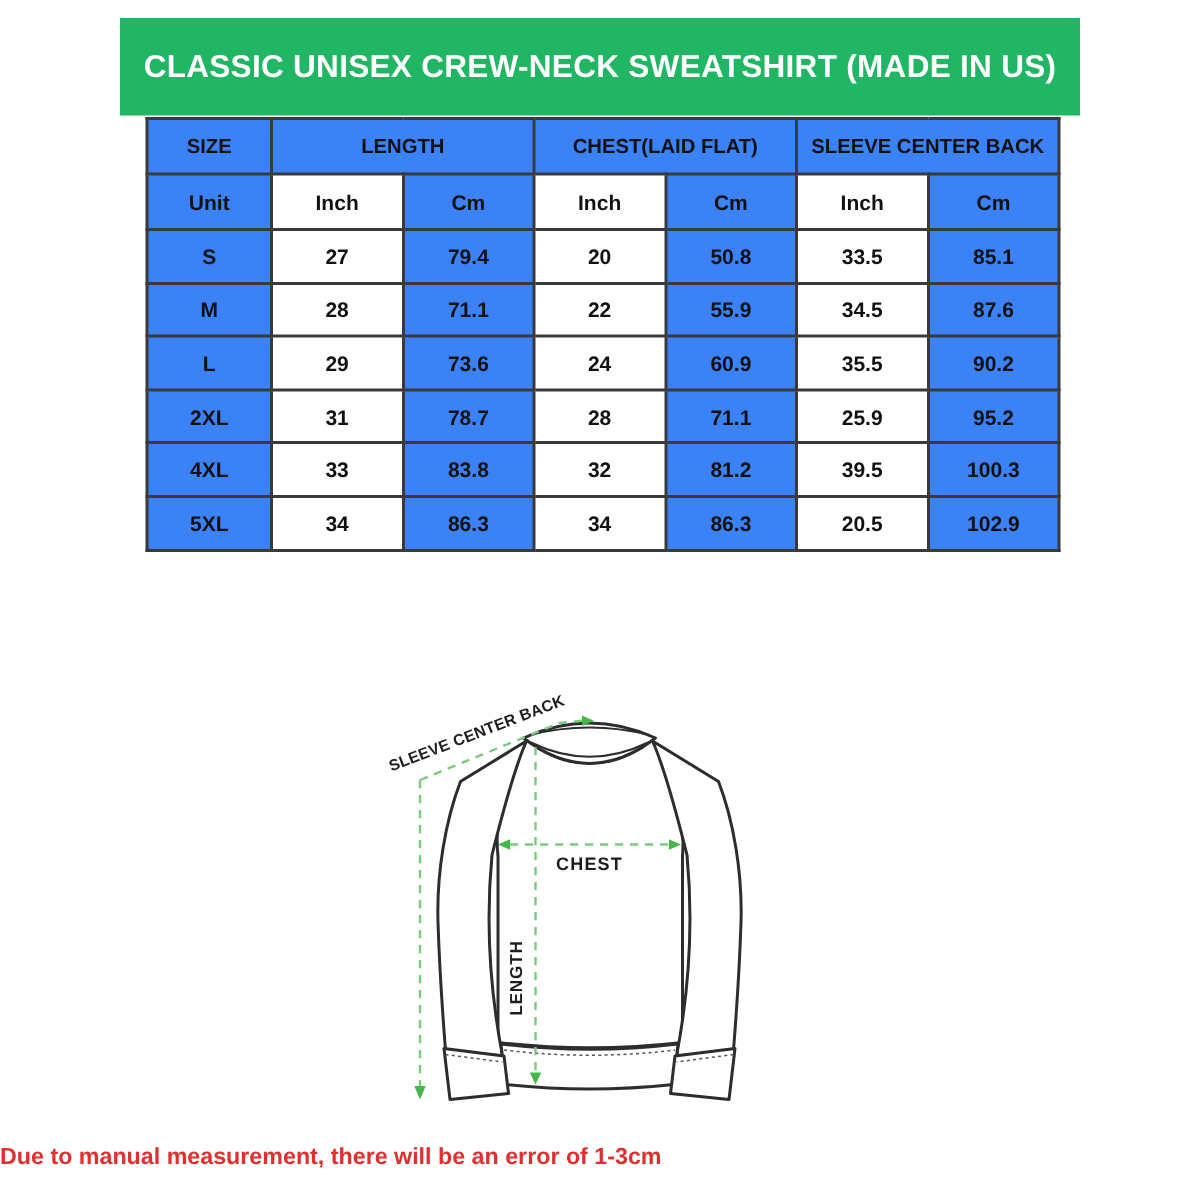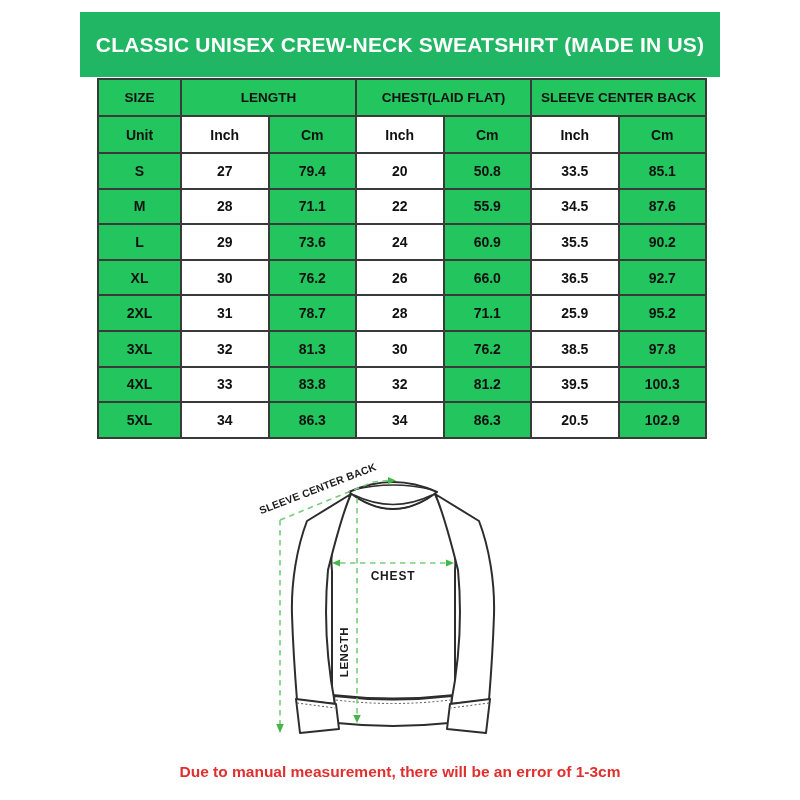--- a/index.html
+++ b/index.html
@@ -16,26 +16,26 @@
   }
   table.size-chart{
     position:absolute;left:97px;top:78px;width:608px;
     border-collapse:collapse;table-layout:fixed;
   }
   .size-chart td,.size-chart th{
     border:2px solid #3a3a3a;text-align:center;vertical-align:middle;
     font-weight:700;font-size:14px;color:#111;padding:0;background:#ffffff;
   }
   .size-chart th{font-size:13.5px;}
-  .size-chart .gray{background:#22c55e;}
+  .size-chart .gray{background:#3b82f6;}
   .size-chart tr.hdr{height:37px;}
   .size-chart tr.row{height:35.6px;}
   .diagram{position:absolute;left:255px;top:452px;width:280px;height:298px;}
   .note{
-    position:absolute;left:0;top:763px;width:800px;text-align:center;
+    position:absolute;left:0;top:763px;width:800px;
     font-size:15.5px;font-weight:700;color:#e02f2f;
   }
   .outline{fill:#ffffff;stroke:#2d2d2d;stroke-width:2;stroke-linejoin:round;stroke-linecap:round;}
   .stitch{fill:none;stroke:#555;stroke-width:1;stroke-dasharray:2,2.2;}
   .rib{fill:none;stroke:#2d2d2d;stroke-width:1.4;}
   .meas{fill:none;stroke:#79cc7d;stroke-width:1.6;stroke-dasharray:5.5,4.5;}
   .arrow{fill:#45b649;stroke:none;}
   .mlabel{fill:#1d1d1d;font-family:"Liberation Sans",sans-serif;font-weight:700;}
 </style>
 </head>
@@ -92,45 +92,27 @@
   <tr class="row">
     <td class="gray">L</td>
     <td>29</td>
     <td class="gray">73.6</td>
     <td>24</td>
     <td class="gray">60.9</td>
     <td>35.5</td>
     <td class="gray">90.2</td>
   </tr>
   <tr class="row">
-    <td class="gray">XL</td>
-    <td>30</td>
-    <td class="gray">76.2</td>
-    <td>26</td>
-    <td class="gray">66.0</td>
-    <td>36.5</td>
-    <td class="gray">92.7</td>
-  </tr>
-  <tr class="row">
     <td class="gray">2XL</td>
     <td>31</td>
     <td class="gray">78.7</td>
     <td>28</td>
     <td class="gray">71.1</td>
     <td>25.9</td>
     <td class="gray">95.2</td>
-  </tr>
-  <tr class="row">
-    <td class="gray">3XL</td>
-    <td>32</td>
-    <td class="gray">81.3</td>
-    <td>30</td>
-    <td class="gray">76.2</td>
-    <td>38.5</td>
-    <td class="gray">97.8</td>
   </tr>
   <tr class="row">
     <td class="gray">4XL</td>
     <td>33</td>
     <td class="gray">83.8</td>
     <td>32</td>
     <td class="gray">81.2</td>
     <td>39.5</td>
     <td class="gray">100.3</td>
   </tr>

